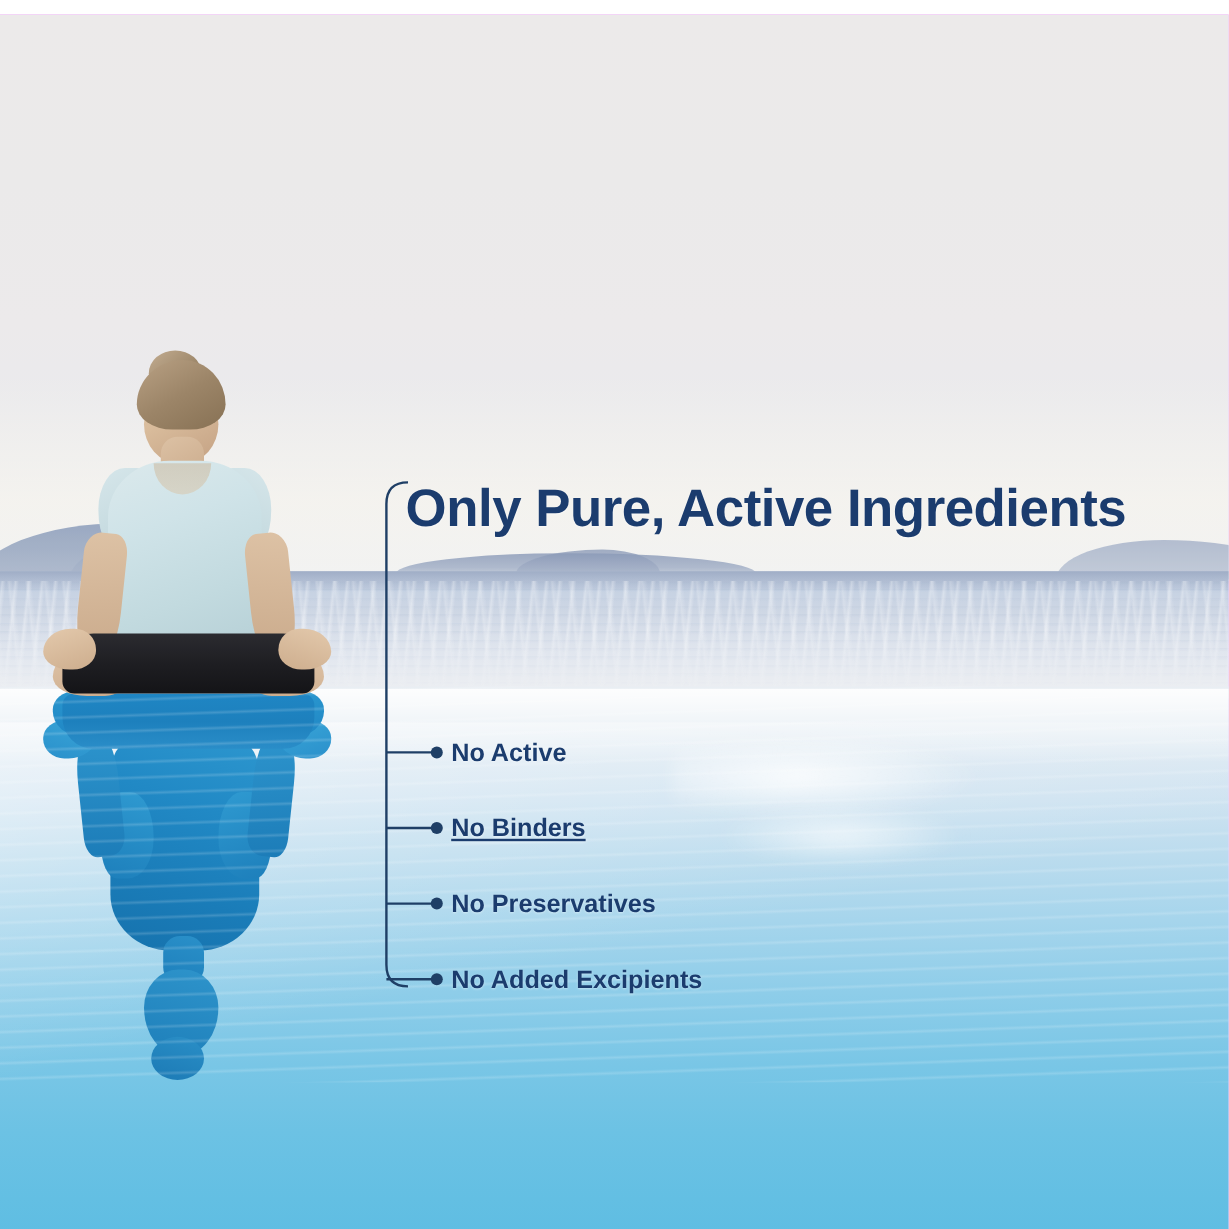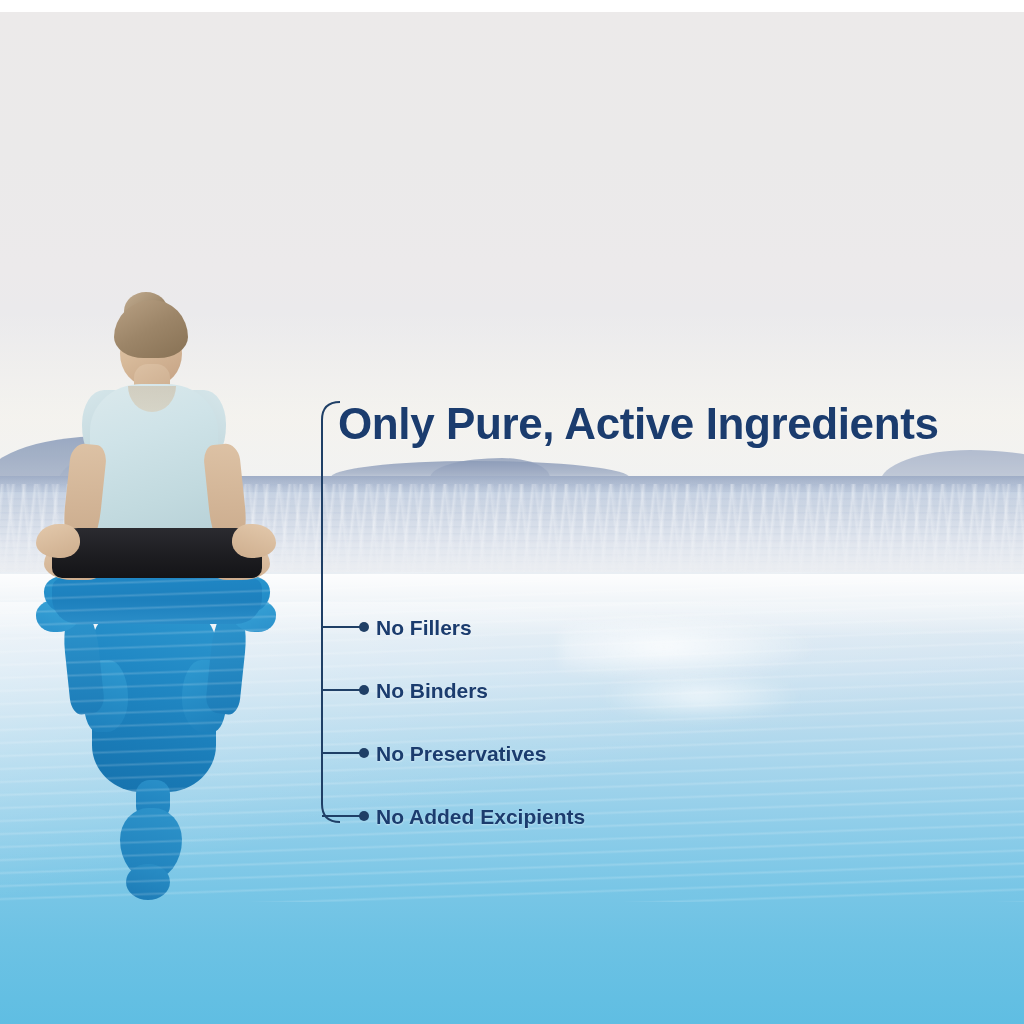--- a/index.html
+++ b/index.html
@@ -316,21 +316,21 @@
   .bracket svg{display:block;}
 
   
   .bullet{
     position:absolute;left:376px;
     font-size:21px;font-weight:700;color:#1b3c6e;
     white-space:nowrap;
     text-shadow:0 1px 2px rgba(255,255,255,.45);
   }
   .b0{top:604px;}
-  .b1{top:667px;}
+  .b1{top:667px;text-decoration:underline;}
   .b2{top:730px;}
   .b3{top:793px;}
 </style>
 </head>
 <body>
 
 <div id="scene">
 
   <div class="sky"></div>
   <div class="sky-haze"></div>
@@ -396,18 +396,18 @@
       <line x1="10" y1="424" x2="52" y2="424" stroke="#1f3f66" stroke-width="2"></line>
       <circle cx="52" cy="235" r="5" fill="#1f3f66"></circle>
       <circle cx="52" cy="298" r="5" fill="#1f3f66"></circle>
       <circle cx="52" cy="361" r="5" fill="#1f3f66"></circle>
       <circle cx="52" cy="424" r="5" fill="#1f3f66"></circle>
     </svg>
   </div>
 
   <div class="headline">Only Pure, Active Ingredients</div>
 
-  <div class="bullet b0">No Fillers</div>
+  <div class="bullet b0">No Active</div>
   <div class="bullet b1">No Binders</div>
   <div class="bullet b2">No Preservatives</div>
   <div class="bullet b3">No Added Excipients</div>
 
 </div>
 
 </body></html>

